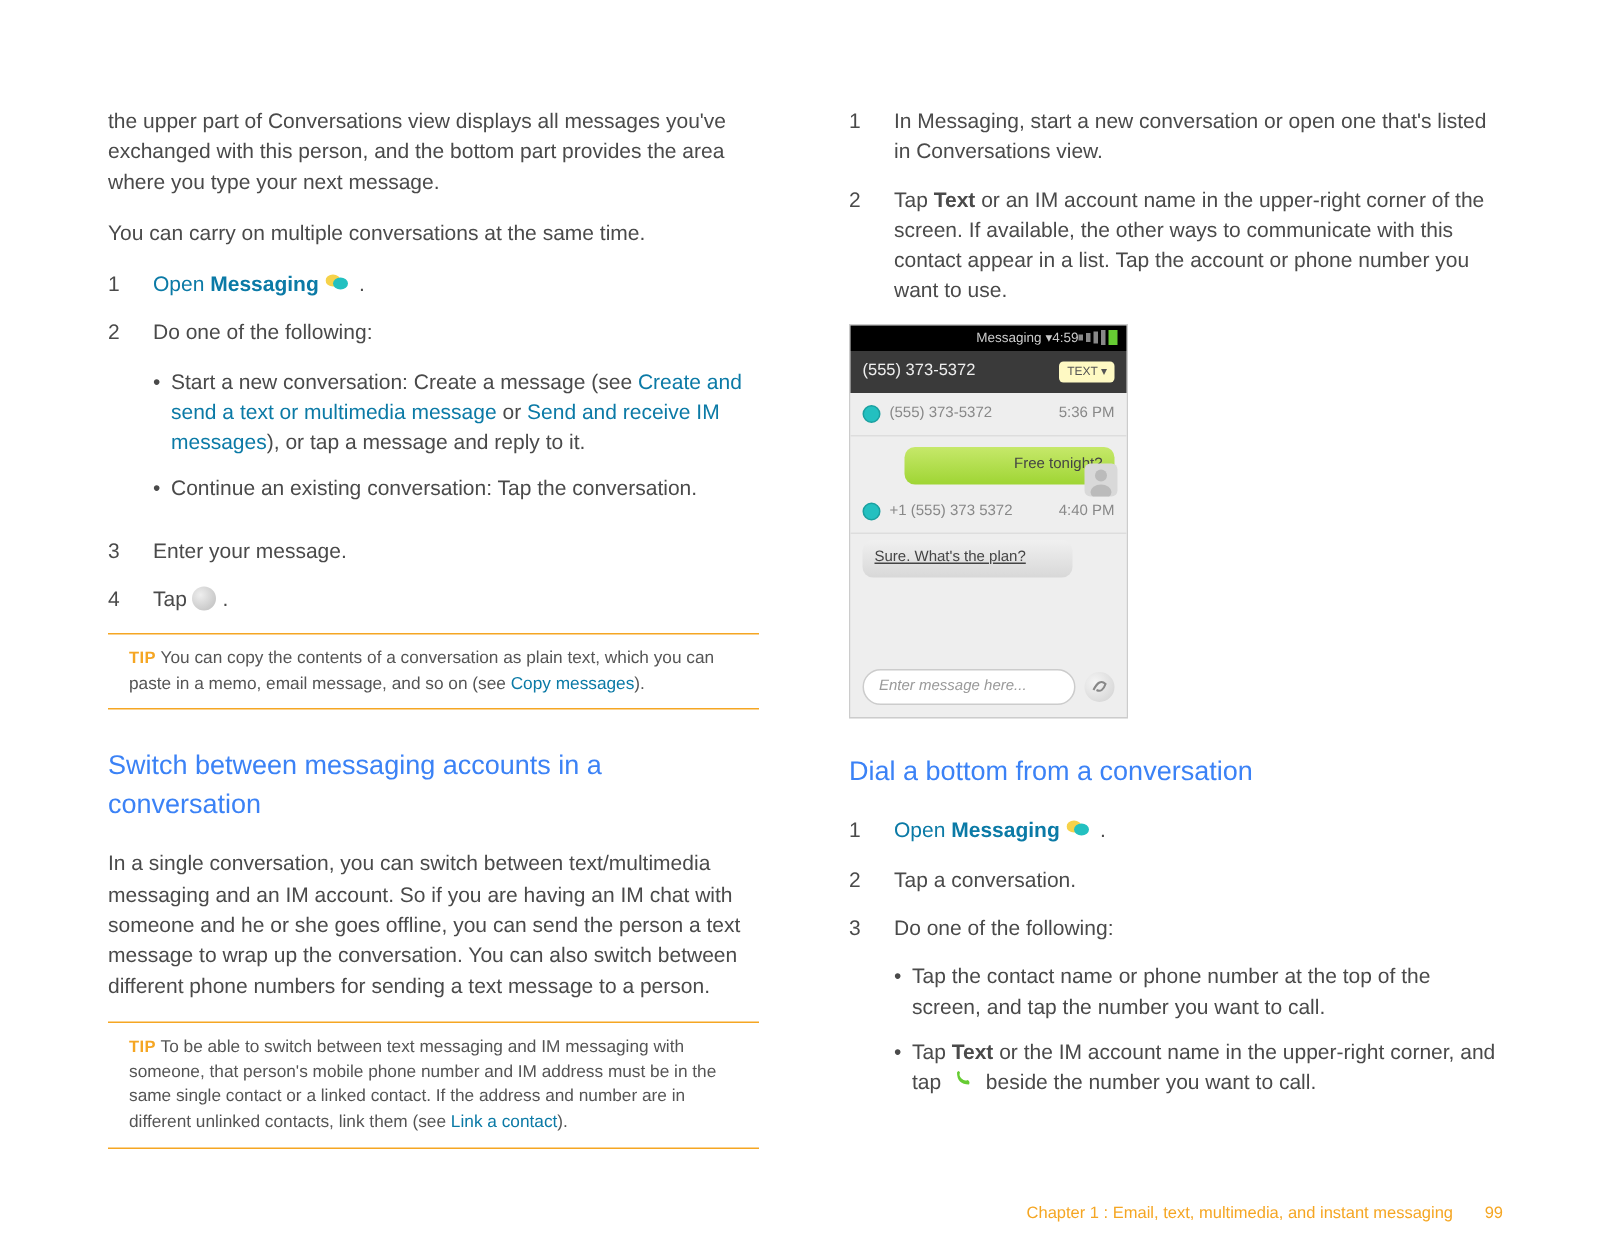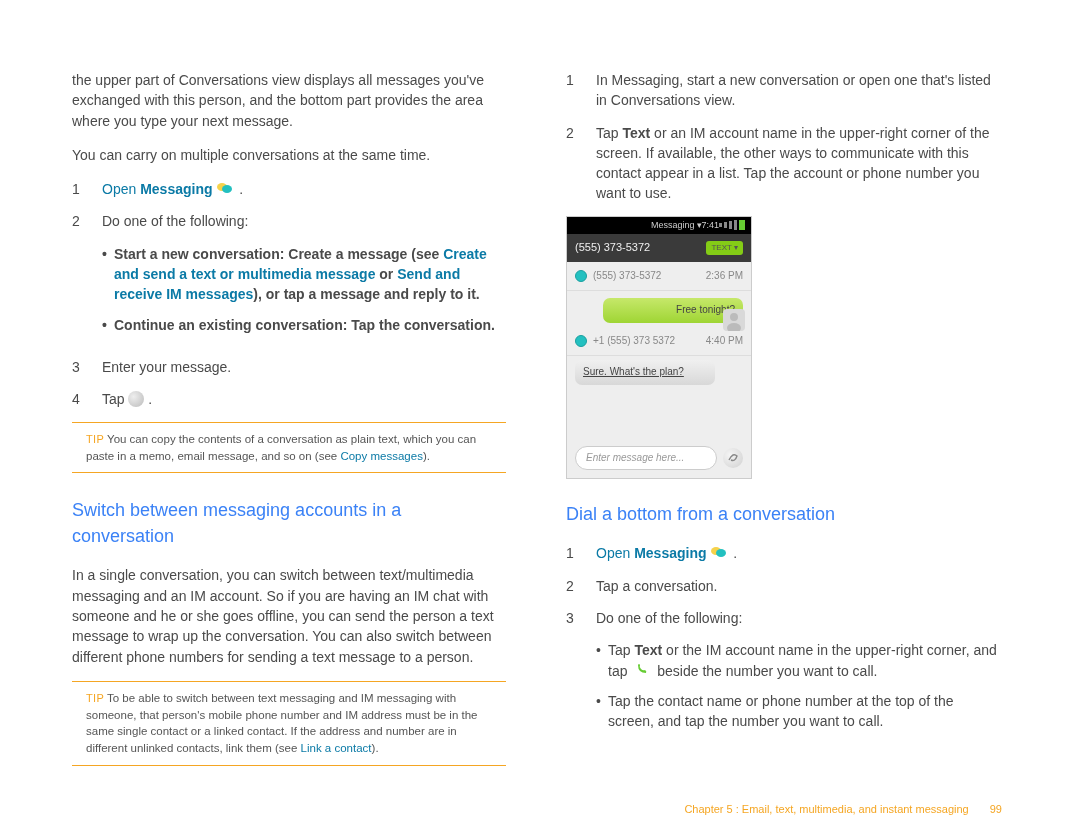--- a/index.html
+++ b/index.html
@@ -36,21 +36,21 @@
   border-top: 1px solid #f5a623;
   border-bottom: 1px solid #f5a623;
   padding: 8px 14px;
   margin: 8px 0 24px 0;
   font-size: 11.5px;
   line-height: 1.45;
   color: #555;
 }
 .tip .tip-label {
   color: #f5a623;
-  font-weight: 400;
+  font-weight: 700;
   font-size: 11px;
   letter-spacing: .3px;
 }
 h2.sec {
   font-size: 18px;
   font-weight: 400;
   color: #3b82f6;
   margin: 10px 0 16px 0;
 }
 .icon-messaging {
@@ -76,21 +76,21 @@
   width: 184px;
   margin: 8px 0 22px 0;
   font-size: 10px;
   color: #444;
   background: #f5f5f5;
 }
 .statusbar { background:#000; color:#ccc; display:flex; justify-content:flex-end; align-items:center; padding:2px 6px; font-size:9px; }
 .statusbar .sig { display:flex; gap:2px; align-items:center; }
 .sigbar { width:3px; background:#888; }
 .topbar { background:#3a3a3a; color:#eee; display:flex; justify-content:space-between; align-items:center; padding:6px 8px; font-size:11px; }
-.topbar .textbadge { background:#84cc16; color:#555; border-radius:3px; padding:1px 5px; font-size:8px; }
+.topbar .textbadge { background:#fef9c3; color:#555; border-radius:3px; padding:1px 5px; font-size:8px; }
 .convlist { background:#eee; }
 .convrow { display:flex; justify-content:space-between; align-items:center; padding:7px 8px; border-bottom:1px solid #ddd; }
 .convrow .left { display:flex; align-items:center; gap:6px; }
 .imdot { width:10px; height:10px; border-radius:50%; background:#23c0c0; border:1px solid #1aa0a0; }
 .msg-out { background:linear-gradient(#c6e86a,#9fd534); border-radius:7px; padding:5px 8px; margin:7px 8px 4px 36px; font-size:10px; position:relative;text-align:right;}
 .msg-in  { background:linear-gradient(#f0f0f0,#d8d8d8); border-radius:7px; padding:5px 8px; margin:4px 36px 7px 8px; font-size:10px;text-decoration:underline;}
 .avatar { width:22px; height:22px; border-radius:4px; background:#d9d9d9; position:absolute; right:6px; top:92px; }
 .inputbar { display:flex; align-items:center; gap:6px; padding:8px; background:#eee; }
 .inputbar .field { flex:1; background:#fff; border:1px solid #ccc; border-radius:12px; padding:4px 10px; color:#999; font-style:italic; font-size:10px;}
 .inputbar .attach { width:20px; height:20px; border-radius:50%; background:radial-gradient(circle at 35% 35%, #f5f5f5, #d0d0d0); }
@@ -124,21 +124,21 @@
                 <ellipse cx="10" cy="7" rx="5" ry="4" fill="#23c0c0"></ellipse>
               </svg>
           </span>
           <span>.</span>
         </span>
       </li>
       <li>
         <span class="num">2</span>
         <span class="body">
           <span>Do one of the following:</span>
-          <ul class="sub-bullet" style="padding:0; margin:12px 0 0 0;font-weight:bold;">
+          <ul class="sub-bullet" style="padding:0; margin:12px 0 0 0;">
             <li>
               <span>Start a new conversation: Create a message (see </span><span class="tlink">Create and send a text or multimedia message</span><span> or </span><span class="tlink">Send and receive IM messages</span><span>), or tap a message and reply to it.</span>
             </li>
             <li>Continue an existing conversation: Tap the conversation.</li>
           </ul>
         </span>
       </li>
       <li>
         <span class="num">3</span>
         <span class="body">Enter your message.</span>
@@ -177,40 +177,40 @@
         <span class="num">2</span>
         <span class="body">
           <span>Tap </span><b>Text</b><span> or an IM account name in the upper-right corner of the screen. If available, the other ways to communicate with this contact appear in a list. Tap the account or phone number you want to use.</span>
         </span>
       </li>
     </ol>
 
     <div class="screenshot" style="position:relative;">
       <div class="statusbar">
         <span><span>Messaging</span> <span>▾</span></span>
-        <span>7:41</span>
+        <span>4:59</span>
         <span class="sig">
           <span class="sigbar" style="height:4px"></span>
             <span class="sigbar" style="height:6px"></span>
             <span class="sigbar" style="height:8px"></span>
             <span class="sigbar" style="height:10px"></span>
           <span class="sigbar" style="width:6px;height:10px;background:#6c3"></span>
         </span>
       </div>
       <div class="topbar">
         <span>(555) 373-5372</span>
         <span class="textbadge"><span>TEXT</span> <span>▾</span></span>
       </div>
       <div class="convlist">
         <div class="convrow">
           <span class="left">
               <span class="imdot"></span> 
               <span style="color:#888">(555) 373-5372</span>
             </span>
-          <span style="color:#888">2:36 PM</span>
+          <span style="color:#888">5:36 PM</span>
         </div>
         <div class="msg-out">Free tonight?</div>
         <div class="convrow">
           <span class="left">
               <span class="imdot"></span> 
               <span style="color:#888">+1 (555) 373 5372</span>
             </span>
           <span style="color:#888">4:40 PM</span>
         </div>
         <div class="msg-in">Sure. What's the plan?</div>
@@ -252,29 +252,29 @@
       </li>
       <li>
         <span class="num">2</span>
         <span class="body">Tap a conversation.</span>
       </li>
       <li>
         <span class="num">3</span>
         <span class="body">
           <span>Do one of the following:</span>
           <ul class="sub-bullet" style="padding:0; margin:12px 0 0 0;">
+            <li>Tap the contact name or phone number at the top of the screen, and tap the number you want to call.</li>
             <li>
               <span>Tap </span><b>Text</b><span> or the IM account name in the upper-right corner, and tap </span><span class="icon-phone"><svg width="14" height="14">
                     <path d="M3 3 q0 8 8 8 q1 -2 -1 -3 q-2 1 -4 -1 q-2 -2 -1 -4 q-1 -2 -2 0" fill="#6c3"></path>
                   </svg></span><span> beside the number you want to call.</span>
             </li>
-            <li>Tap the contact name or phone number at the top of the screen, and tap the number you want to call.</li>
           </ul>
         </span>
       </li>
     </ol>
   </div>
 </div>
 
 <div class="footer">
-  <span class="chap">Chapter 5 : Email, text, multimedia, and instant messaging</span>
+  <span class="chap">Chapter 1 : Email, text, multimedia, and instant messaging</span>
   <span class="pn">99</span>
 </div>
 
 </body></html>

